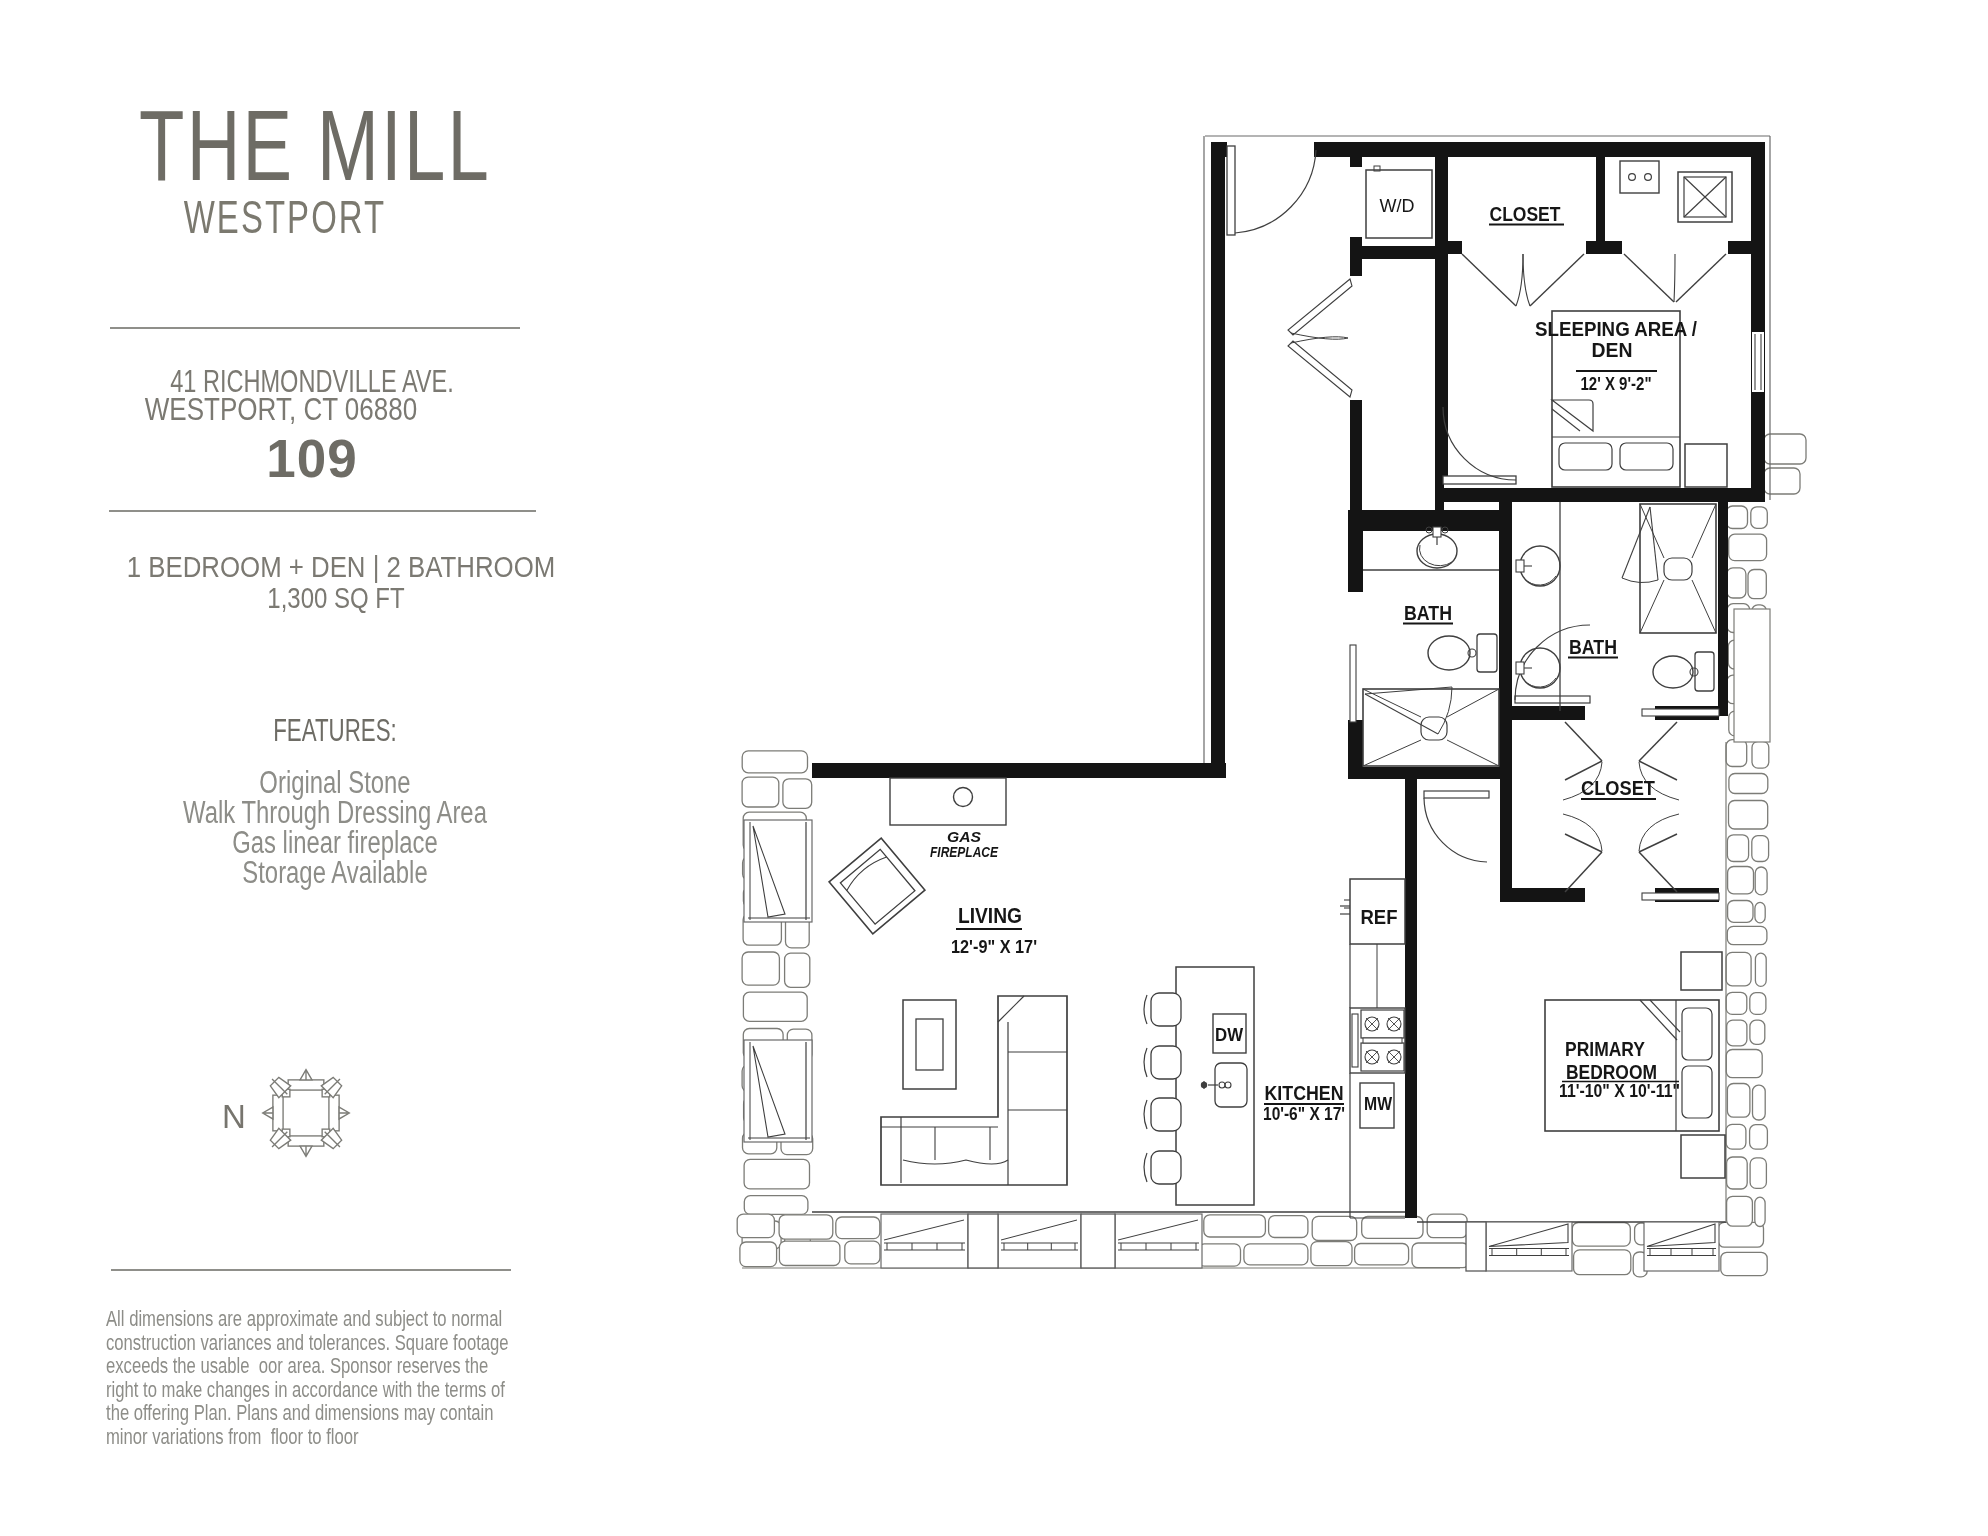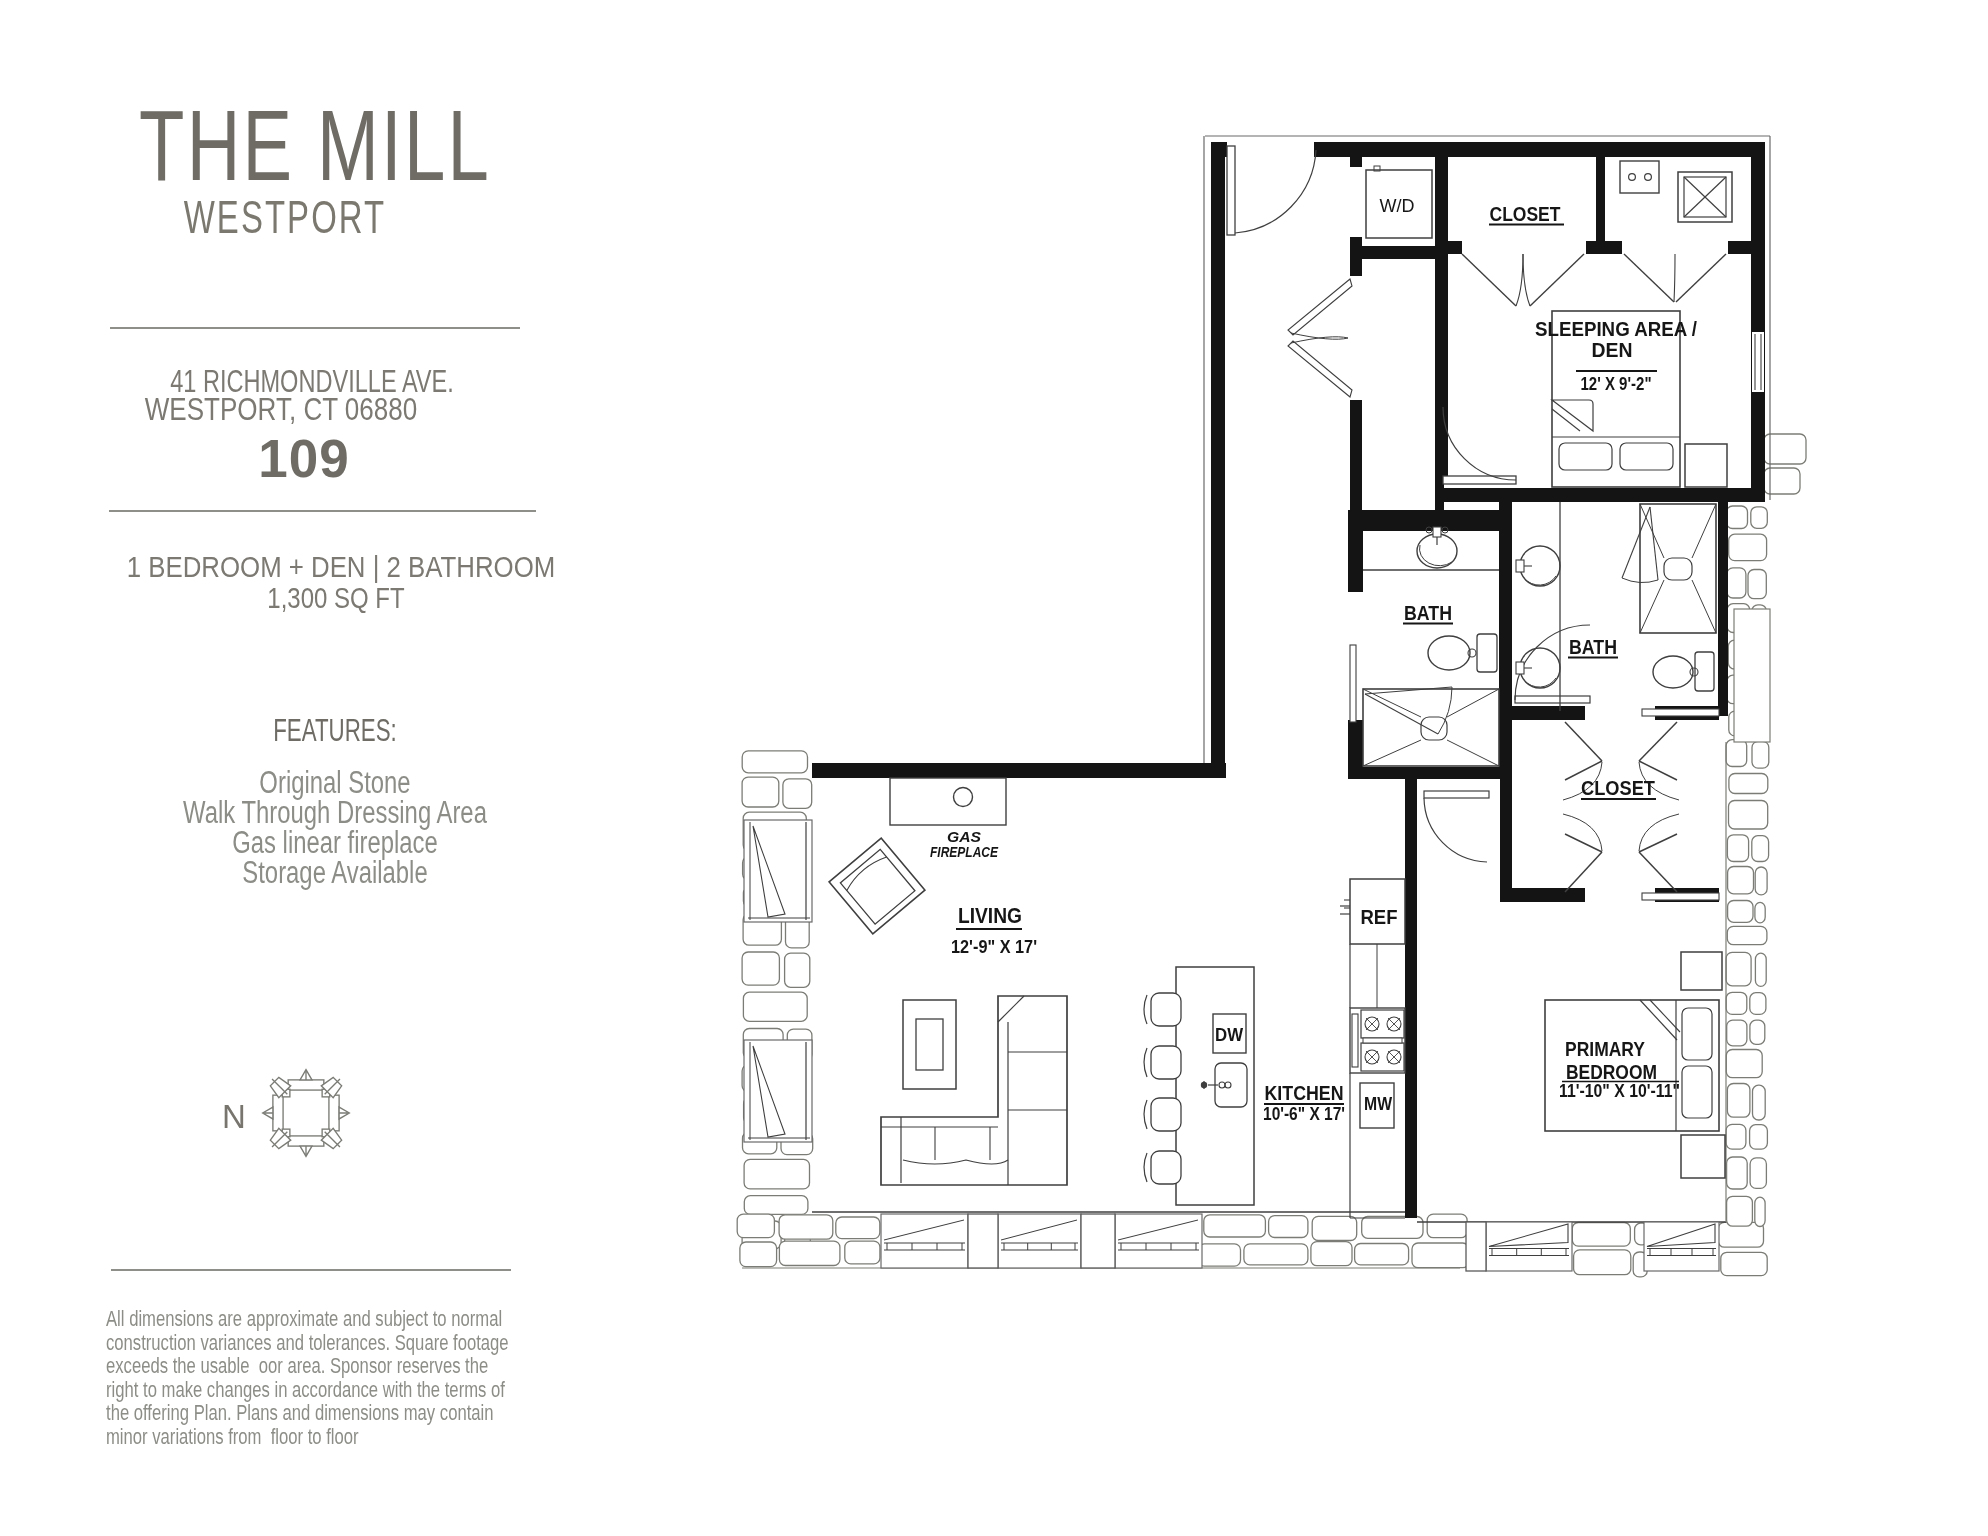--- a/index.html
+++ b/index.html
@@ -12,21 +12,21 @@
 <div class="abs c" style="left:315px;top:88px;font-size:101px;color:#6e6c65;letter-spacing:3px;transform:translateX(-50%) scaleX(0.735);transform-origin:center">THE MILL</div>
 
 <div class="abs c" style="left:285px;top:189px;font-size:47px;color:#7b796f;letter-spacing:3px;transform:translateX(-50%) scaleX(0.70);transform-origin:center">WESTPORT</div>
 
 <div class="abs" style="left:110px;top:327px;width:410px;height:2px;background:#8f8f8a"></div>
 
 <div class="abs c" style="left:312px;top:364px;font-size:31px;color:#7b7972;transform:translateX(-50%) scaleX(0.76)">41 RICHMONDVILLE AVE.</div>
 
 <div class="abs c" style="left:281px;top:392px;font-size:31px;color:#7b7972;transform:translateX(-50%) scaleX(0.84)">WESTPORT, CT 06880</div>
 
-<div class="abs c" style="left:304px;top:428px;font-size:53px;font-weight:bold;color:#6e6c65;letter-spacing:1px">109</div>
+<div class="abs c" style="left:312px;top:428px;font-size:53px;font-weight:bold;color:#6e6c65;letter-spacing:1px">109</div>
 
 <div class="abs" style="left:109px;top:510px;width:427px;height:2px;background:#8f8f8a"></div>
 
 <div class="abs c" style="left:341px;top:550px;font-size:30px;color:#7b7972;transform:translateX(-50%) scaleX(0.86)">1 BEDROOM + DEN | 2 BATHROOM</div>
 
 <div class="abs c" style="left:336px;top:581px;font-size:30px;color:#7b7972;transform:translateX(-50%) scaleX(0.80)">1,300 SQ FT</div>
 
 <div class="abs c" style="left:335px;top:713px;font-size:31px;color:#6e6c65;transform:translateX(-50%) scaleX(0.72)">FEATURES:</div>
 
 <div class="abs c" style="left:335px;top:765px;font-size:31px;color:#8d8d88;transform:translateX(-50%) scaleX(0.77)">Original Stone</div>

